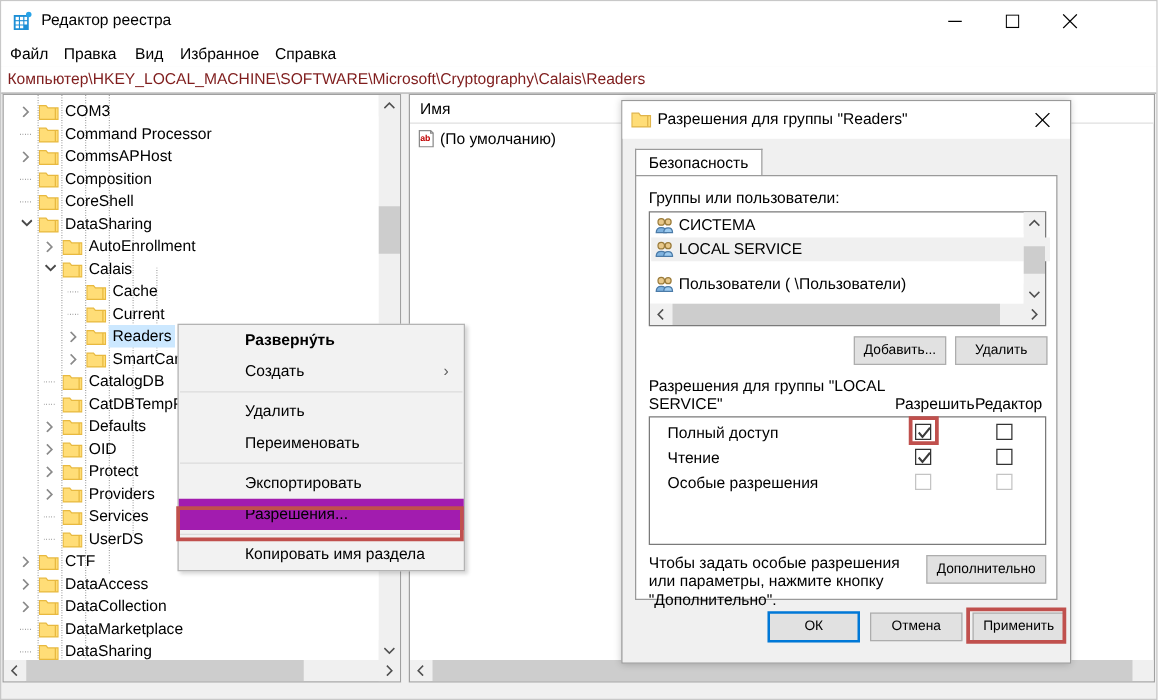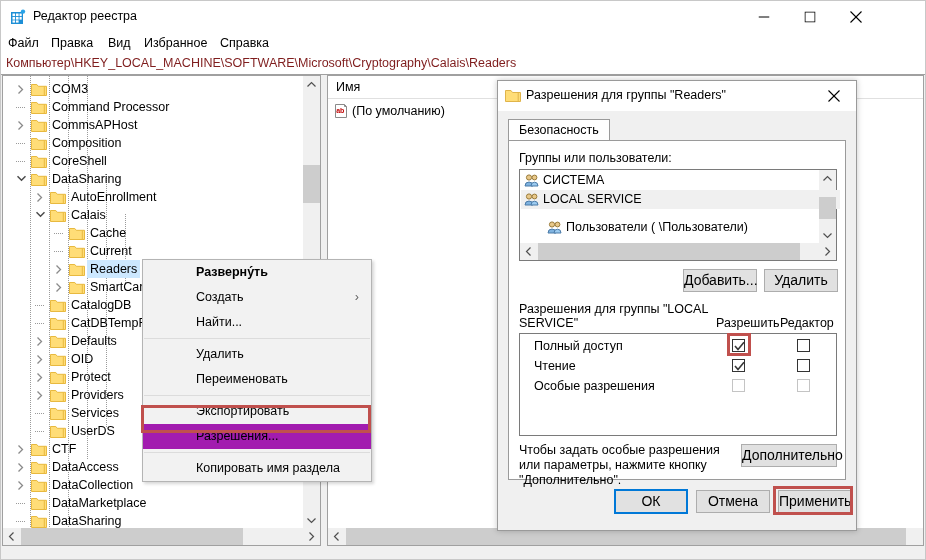--- a/index.html
+++ b/index.html
@@ -79,21 +79,21 @@
   .tabstrip{position:absolute;left:10px;top:38px;width:338px;height:22px;}
   .tab{position:absolute;left:0;top:0;height:22px;line-height:21px;padding:0 10px;background:#fff;border:1px solid #9a9a9a;border-bottom:none;font-size:12.5px;box-sizing:border-box;cursor:default;}
   .tabpanel{position:absolute;left:10px;top:59px;width:338px;height:340px;background:#fff;border:1px solid #9a9a9a;box-sizing:border-box;}
 
   .lbl-s{position:absolute;font-size:12.5px;color:#000;white-space:nowrap;}
   .groupbox{position:absolute;background:#fff;border:1px solid #7a7a7a;box-sizing:border-box;}
   .grow{position:absolute;left:1px;height:19px;line-height:19px;font-size:12.5px;white-space:nowrap;padding-left:22px;}
   .grow.sel{background:#f0f0f0;}
   .grow .ui{position:absolute;left:3px;top:2px;width:16px;height:15px;}
 
-  .btn{position:absolute;background:#e1e1e1;border:1px solid #adadad;font-size:14px;font-family:"Liberation Sans","DejaVu Sans",sans-serif;color:#000;text-align:center;cursor:default;box-sizing:border-box;}
+  .btn{position:absolute;background:#e1e1e1;border:1px solid #adadad;font-size:11px;font-family:"Liberation Sans","DejaVu Sans",sans-serif;color:#000;text-align:center;cursor:default;box-sizing:border-box;}
   .btn.def{border:2px solid #0078d7;background:#e1e1e1;}
 
   .ptable{position:absolute;background:#fff;border:1px solid #7a7a7a;box-sizing:border-box;}
   .prow{position:absolute;left:0;width:100%;height:20px;line-height:20px;font-size:12.5px;}
   .prow .pname{position:absolute;left:14px;top:0;}
   .cbx{position:absolute;width:13px;height:13px;border:1px solid #333;background:#fff;box-sizing:border-box;}
   .cbx.dim{border-color:#c4c4c4;}
   .cbx svg{position:absolute;left:1px;top:1px;}
 
   .hint{position:absolute;font-size:12.5px;line-height:15px;color:#000;}
@@ -475,21 +475,20 @@
       <div class="thumb" style="left:18px;width:560px;"></div>
     </div>
   </div>
 
   <div class="ctxmenu">
     <div class="item bold">Разверну́ть</div>
     <div class="item">
       <span>Создать</span>
       <span class="sub">›</span>
     </div>
-    <div class="item">Найти...</div>
     <div class="sep"></div>
     <div class="item">Удалить</div>
     <div class="item">Переименовать</div>
     <div class="sep"></div>
     <div class="item">Экспортировать</div>
     <div class="item hl">Разрешения...</div>
     <div class="sep"></div>
     <div class="item">Копировать имя раздела</div>
   </div>
 
@@ -537,21 +536,21 @@
           <span class="ui">
             <svg width="16" height="15" viewBox="0 0 16 15">
                 <circle cx="5" cy="4.5" r="2.6" fill="#e8c88a" stroke="#9a7b3a"></circle>
                 <path d="M1 13 q0-4 4-4 q4 0 4 4z" fill="#7fb3e0" stroke="#4b7ba8"></path>
                 <circle cx="10.5" cy="4.5" r="2.4" fill="#e8c88a" stroke="#9a7b3a"></circle>
                 <path d="M7 13 q0-3.8 3.5-3.8 q3.5 0 3.5 3.8z" fill="#9ccbf0" stroke="#4b7ba8"></path>
               </svg>
           </span>
           <span>СИСТЕМА</span>
         </div>
-        <div class="grow" style="top:48px;width:297px;margin-left:23px;">
+        <div class="grow" style="top:48px;width:297px;">
           <span class="ui">
             <svg width="16" height="15" viewBox="0 0 16 15">
                 <circle cx="5" cy="4.5" r="2.6" fill="#e8c88a" stroke="#9a7b3a"></circle>
                 <path d="M1 13 q0-4 4-4 q4 0 4 4z" fill="#7fb3e0" stroke="#4b7ba8"></path>
                 <circle cx="10.5" cy="4.5" r="2.4" fill="#e8c88a" stroke="#9a7b3a"></circle>
                 <path d="M7 13 q0-3.8 3.5-3.8 q3.5 0 3.5 3.8z" fill="#9ccbf0" stroke="#4b7ba8"></path>
               </svg>
           </span>
           <span>Пользователи (        \Пользователи)</span>
         </div>

